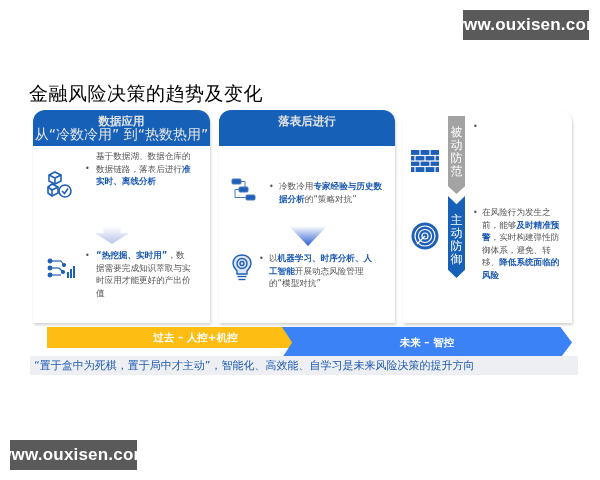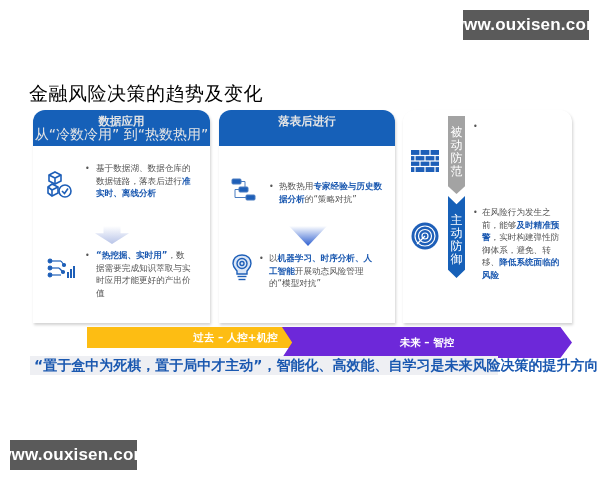--- a/index.html
+++ b/index.html
@@ -38,30 +38,30 @@
   .bullet { position: absolute; font-size: 8px; color: #555; }
 
   .down-arrow { position: absolute; width: 0; height: 0; }
 
   .side-tag {
     position: absolute; width: 14px; color: #fff; font-size: 12px; line-height: 13px; text-align: center;
   }
   .tl-past {
     position: absolute; left: 47px; top: 327px; width: 257px; height: 21px; background: #fdbd13;
     clip-path: polygon(0 0, 96% 0, 100% 50%, 96% 100%, 0 100%);
-    color: #fff; font-size: 10.5px; font-weight: bold; display: flex; align-items: center; justify-content: center; padding-left: 40px; margin-left: 40px;
+    color: #fff; font-size: 10.5px; font-weight: bold; display: flex; align-items: center; justify-content: center; padding-left: 40px;
   }
   .tl-future {
-    position: absolute; left: 282px; top: 327px; width: 290px; height: 31px; background: #6d28d9;
+    position: absolute; left: 282px; top: 327px; width: 290px; height: 31px; background: #3b82f6;
     clip-path: polygon(0 0, 96% 0, 100% 50%, 96% 100%, 0 100%, 3.5% 50%);
     color: #fff; font-size: 10.5px; font-weight: bold; display: flex; align-items: center; justify-content: center;
   }
   .banner {
-    position: absolute; left: 30px; top: 356px; width: 468px; height: 19px; background: #eeeff3;
-    color: #1a58b0; font-size: 14px; font-weight: bold; display: flex; align-items: center; padding-left: 4px; white-space: nowrap;
+    position: absolute; left: 30px; top: 356px; width: 548px; height: 19px; background: #eeeff3;
+    color: #1a58b0; font-size: 11px; font-weight: normal; display: flex; align-items: center; padding-left: 4px; white-space: nowrap;
   }
 </style>
 </head>
 <body>
 
 <div class="watermark wm-top">www.ouxisen.com</div>
 
 <div class="title">金融风险决策的趋势及变化</div>
 
 <div class="card card-1">
@@ -74,21 +74,21 @@
       <g fill="none" stroke="#1e5fb8" stroke-width="1.6">
         <path d="M8 2 L14 5 L14 11 L8 14 L2 11 L2 5 Z"></path>
           <path d="M2 5 L8 8 L14 5 M8 8 L8 14"></path>
         <path d="M5 14 L11 17 L11 23 L5 26 L1 23 L1 17 Z"></path>
           <path d="M1 17 L5 20 L11 17 M5 20 L5 26"></path>
         <circle cx="18" cy="21" r="6"></circle>
           <path d="M15 21 L17.5 23.5 L21 18.5"></path>
       </g>
     </svg>
     <span class="bullet" style="left:52px;top:18px">•</span>
-    <div class="txt" style="left:63px;top:16px;width:96px">
+    <div class="txt" style="left:63px;top:4px;width:96px">
       <span>基于数据湖、数据仓库的数据链路，落表后进行</span><span class="b">准实时、离线分析</span>
     </div>
     <div class="down-arrow" style="left:62px;top:80px;width:34px;height:18px;background:linear-gradient(#ffffff,#b8c4e8);clip-path:polygon(25% 0,75% 0,75% 40%,100% 40%,50% 100%,0 40%,25% 40%)"></div>
     <svg class="icon" style="left:14px;top:112px" width="30" height="22" viewBox="0 0 30 22">
       <g stroke="#1e5fb8" stroke-width="1.2" fill="#1e5fb8">
         <circle cx="3" cy="3" r="1.8"></circle>
           <circle cx="3" cy="10" r="1.8"></circle>
           <circle cx="3" cy="17" r="1.8"></circle>
         <line x1="5" y1="3" x2="14" y2="3"></line>
           <line x1="5" y1="10" x2="12" y2="10"></line>
@@ -118,21 +118,21 @@
       <g stroke="#4a7cc0" stroke-width="1" fill="#1e5fb8">
         <rect x="1" y="1" width="9" height="5" rx="1"></rect>
           <rect x="8" y="9" width="9" height="5" rx="1"></rect>
           <rect x="15" y="17" width="9" height="5" rx="1"></rect>
         <path d="M10 3.5 L14 3.5 L14 9" fill="none"></path>
           <path d="M8 11.5 L4 11.5 L4 19.5 L15 19.5" fill="none"></path>
       </g>
     </svg>
     <span class="bullet" style="left:50px;top:36px">•</span>
     <div class="txt" style="left:60px;top:34px;width:106px">
-      <span>热数热用</span><span class="b">专家经验与历史数据分析</span><span>的“策略对抗”</span>
+      <span>冷数冷用</span><span class="b">专家经验与历史数据分析</span><span>的“策略对抗”</span>
     </div>
     <div class="down-arrow" style="left:70px;top:80px;width:38px;height:20px;background:linear-gradient(#ffffff,#2e5fd0);clip-path:polygon(0 0,100% 0,50% 100%)"></div>
     <svg class="icon" style="left:13px;top:108px" width="20" height="28" viewBox="0 0 20 28">
       <g stroke="#1e5fb8" stroke-width="1.4" fill="none">
         <path d="M10 1 C4 1 1 5 1 9.5 C1 13 3.5 15 5 17 L5 20 L15 20 L15 17 C16.5 15 19 13 19 9.5 C19 5 16 1 10 1 Z" fill="#dbe6f6"></path>
         <circle cx="10" cy="9.5" r="5"></circle>
           <circle cx="10" cy="9.5" r="2"></circle>
         <line x1="5.5" y1="22.5" x2="14.5" y2="22.5"></line>
           <line x1="6.5" y1="25.5" x2="13.5" y2="25.5"></line>
       </g>

